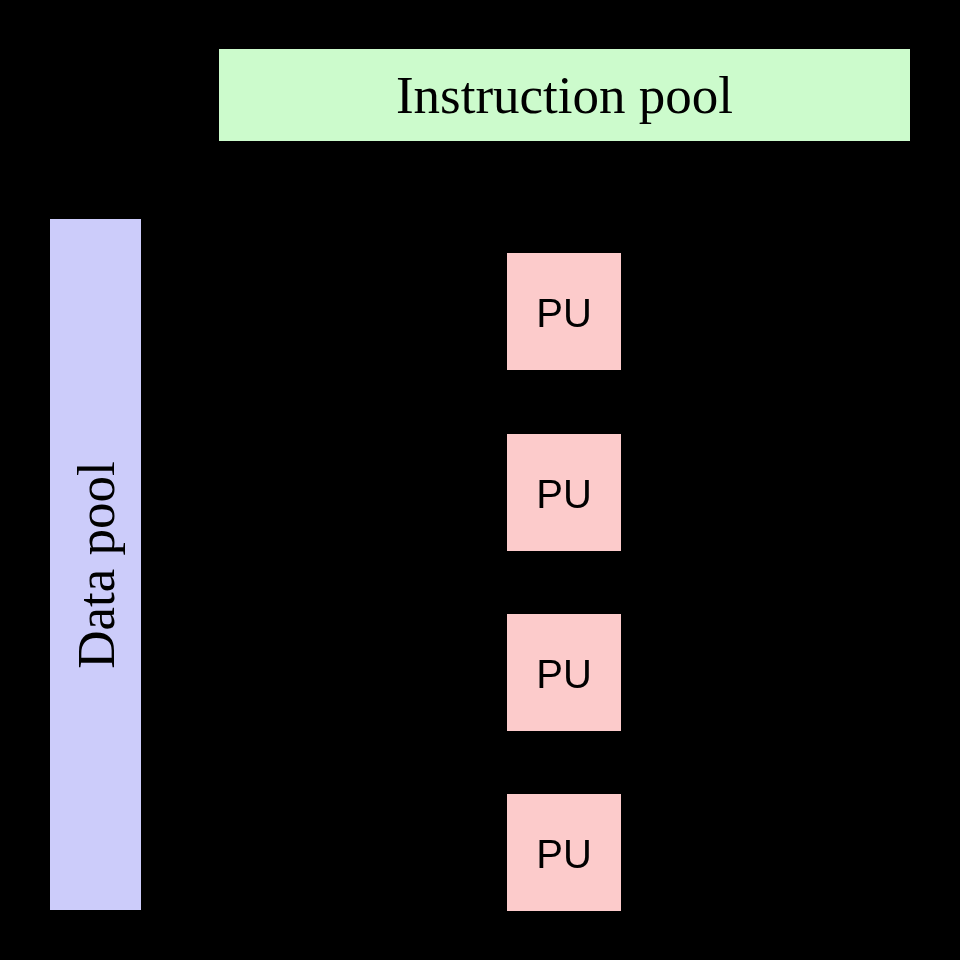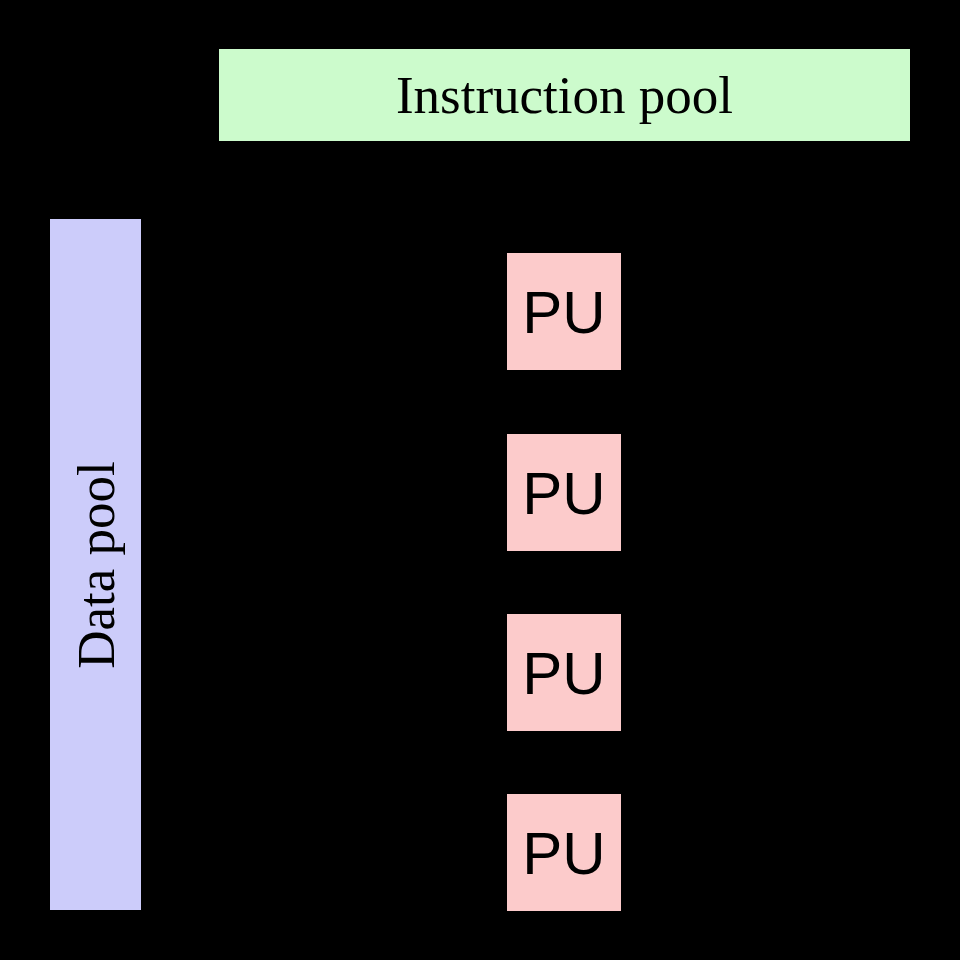--- a/index.html
+++ b/index.html
@@ -84,21 +84,21 @@
     justify-content: center;
     box-sizing: border-box;
   }
   .pu-box.i0 { top: 0px;   }
   .pu-box.i1 { top: 181px; }
   .pu-box.i2 { top: 361px; }
   .pu-box.i3 { top: 541px; }
 
   .pu-box .label {
     font-family: "Liberation Sans", "DejaVu Sans", sans-serif;
-    font-size: 60px;
+    font-size: 40px;
     line-height: 1;
     color: #000000;
     white-space: nowrap;
     position: relative;
     top: 1px;
   }
 </style>
 </head>
 <body>
 

